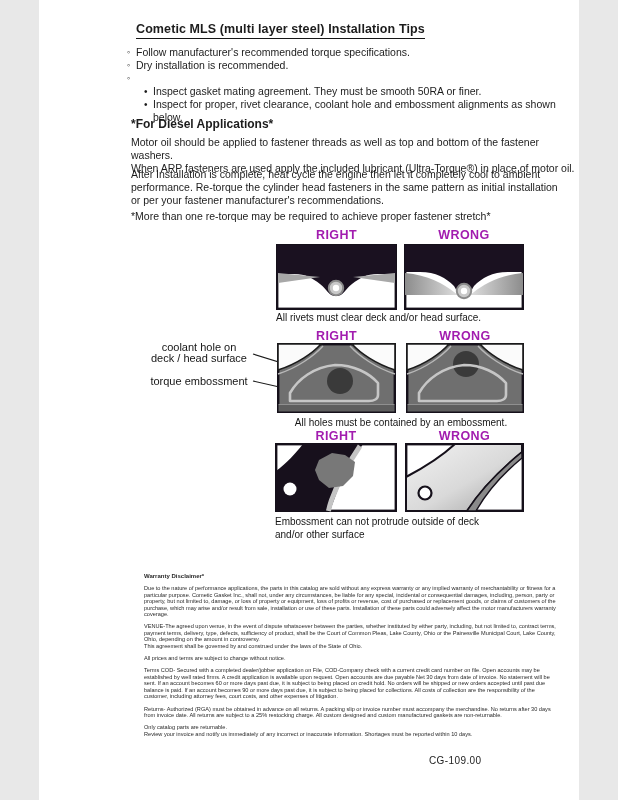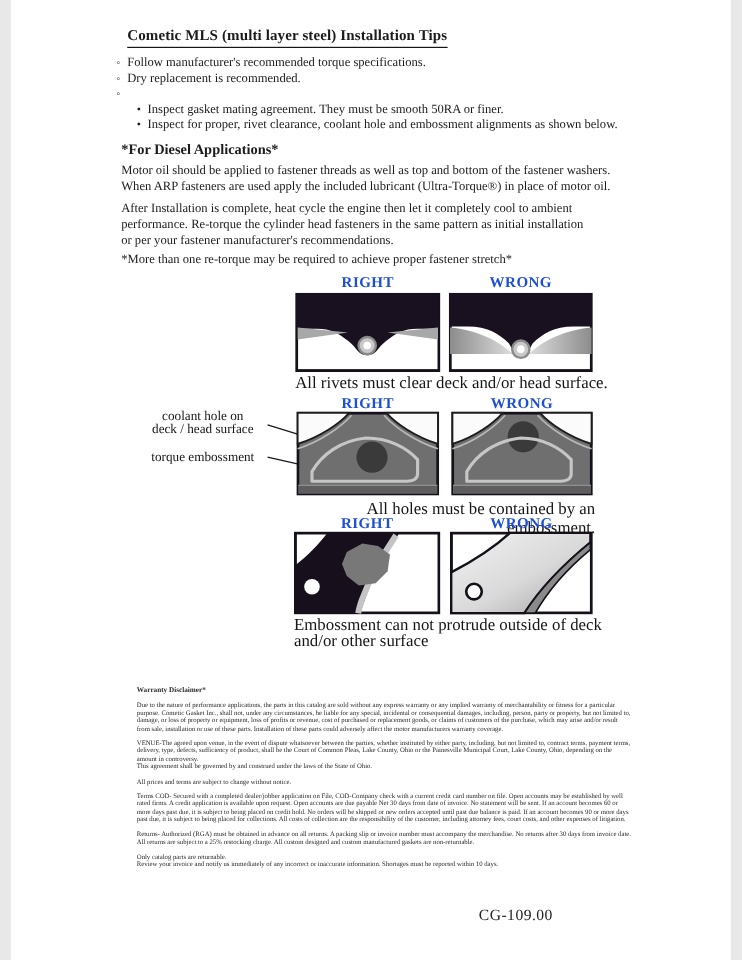--- a/index.html
+++ b/index.html
@@ -1,62 +1,62 @@
 <!DOCTYPE html>
 <html><head>
 <meta charset="utf-8">
 <style>
   html,body{margin:0;padding:0;background:#e8e8e8;}
   .page{
-    position:relative;width:600px;height:800px;background:#ffffff;
-    font-family:Liberation Serif, serif;color:#1c1c1c;overflow:hidden;
+    position:relative;width:540px;height:800px;background:#ffffff;
+    font-family:Liberation Sans, sans-serif;color:#1c1c1c;overflow:hidden;
     margin:0 auto;
   }
   .abs{position:absolute;}
   .doc-title{
     left:97px;top:22px;font-size:12.5px;font-weight:bold;
     border-bottom:1.6px solid #161616;padding-bottom:2px;letter-spacing:0.1px;
   }
   .tips{left:88px;top:46px;font-size:10.5px;line-height:13px;}
   .tip-row{display:flex;}
   .tip-glyph{width:9px;flex:0 0 9px;font-size:9px;line-height:13px;}
   .sub{margin-left:17px;}
   .sub .tip-glyph{font-size:10px;}
   .sect-head{left:92px;top:117px;font-size:12px;font-weight:bold;}
   .body-para{left:92px;font-size:10.5px;line-height:13.2px;white-space:pre-line;}
   .p1{top:136px;}
   .p2{top:168px;}
   .note{top:210px;}
-  .rw-label{font-size:12.5px;font-weight:bold;text-align:center;letter-spacing:0.4px;color:#1d4ed8;}
-  .caption{font-size:14px;color:#161616;}
+  .rw-label{font-size:12.5px;font-weight:bold;text-align:center;letter-spacing:0.4px;color:#a21caf;}
+  .caption{font-size:10px;color:#161616;}
   .dbox{display:block;}
   .side-label{
     left:108px;width:104px;text-align:center;font-size:11px;line-height:11px;
     white-space:pre-line;color:#161616;
   }
   .legal{left:105px;top:573px;width:412px;font-size:5.6px;line-height:6.4px;color:#2a2a2a;}
   .legal-head{font-weight:bold;font-size:6px;margin:0 0 5px 0;}
   .legal p{margin:0 0 6px 0;white-space:pre-line;}
-  .pagenum{left:390px;top:755px;font-size:13px;letter-spacing:0.4px;color:#222;}
+  .pagenum{left:390px;top:755px;font-size:10px;letter-spacing:0.4px;color:#222;}
 </style>
 </head>
 <body>
 
 <div class="page">
 
   <div class="abs doc-title">Cometic MLS (multi layer steel) Installation Tips</div>
 
   <div class="abs tips">
     <div class="tip-row">
       <span class="tip-glyph">◦</span>
       <span>Follow manufacturer's recommended torque specifications.</span>
     </div>
     <div class="tip-row">
       <span class="tip-glyph">◦</span>
-      <span>Dry replacement is recommended.</span>
+      <span>Dry installation is recommended.</span>
     </div>
     <div class="tip-row">
       <span class="tip-glyph">◦</span>
     </div>
     <div class="tip-row sub">
       <span class="tip-glyph">•</span>
       <span>Inspect gasket mating agreement.  They must be smooth 50RA or finer.</span>
     </div>
     <div class="tip-row sub">
       <span class="tip-glyph">•</span>
@@ -134,21 +134,21 @@
     <path d="M1,1 H43 C35,10 20,21 1,27 Z" fill="#fbfbfb" stroke="#1d1d1d" stroke-width="1.6"></path>
     <path d="M117,1 H74 C82,10 98,21 117,27 Z" fill="#fbfbfb" stroke="#1d1d1d" stroke-width="1.6"></path>
     <path d="M1,31 C20,25 36,13 45,3" fill="none" stroke="#b9b9b9" stroke-width="1.4"></path>
     <path d="M117,31 C98,25 81,13 72,3" fill="none" stroke="#b9b9b9" stroke-width="1.4"></path>
     <rect x="1.5" y="62" width="115" height="6.5" fill="#5e5e5e"></rect>
     <line x1="1.5" y1="61.5" x2="116.5" y2="61.5" stroke="#8f8f8f" stroke-width="1.2"></line>
     <circle cx="60" cy="21" r="13" fill="#3a3a3a"></circle>
     <path d="M13,58 L13,50 C21,36 37,24 58,22 C76,22 91,30 100,40 L100,52 C100,56 96,58 91,58 Z" fill="none" stroke="#c6c6c6" stroke-width="2.6" stroke-linejoin="round"></path>
   </svg>
 
-  <div class="abs caption" style="left:237px;top:417px;width:250px;text-align:right;">All holes must be contained by an embossment.</div>
+  <div class="abs caption" style="left:237px;top:417px;width:250px;text-align:center;">All holes must be contained by an embossment.</div>
 
   <div class="abs rw-label" style="left:236px;top:429px;width:122px;">RIGHT</div>
   <div class="abs rw-label" style="left:366px;top:429px;width:119px;">WRONG</div>
 
   <svg class="abs dbox" style="left:236px;top:443px;" width="122" height="69" viewBox="0 0 122 69">
     <rect x="1.2" y="1.2" width="119.6" height="66.6" fill="#ffffff" stroke="#15101a" stroke-width="2.4"></rect>
     <path d="M28,1 L88,1 C76,19 66,37 59,57 C57,62 56,66 55,68 L1,68 L1,28 C12,20 20,11 28,1 Z" fill="#17101c"></path>
     <path d="M85,3 C73.5,20 63.5,38 56.5,57 C55,61.5 54,65 53.5,68" fill="none" stroke="#c4c4c4" stroke-width="5"></path>
     <path d="M44,17 L57,10 L70,12 L80,19 L78,33 L68,43 L54,45 L44,37 L40,27 Z" fill="#787878"></path>
     <circle cx="15" cy="46" r="6.5" fill="#ffffff"></circle>

